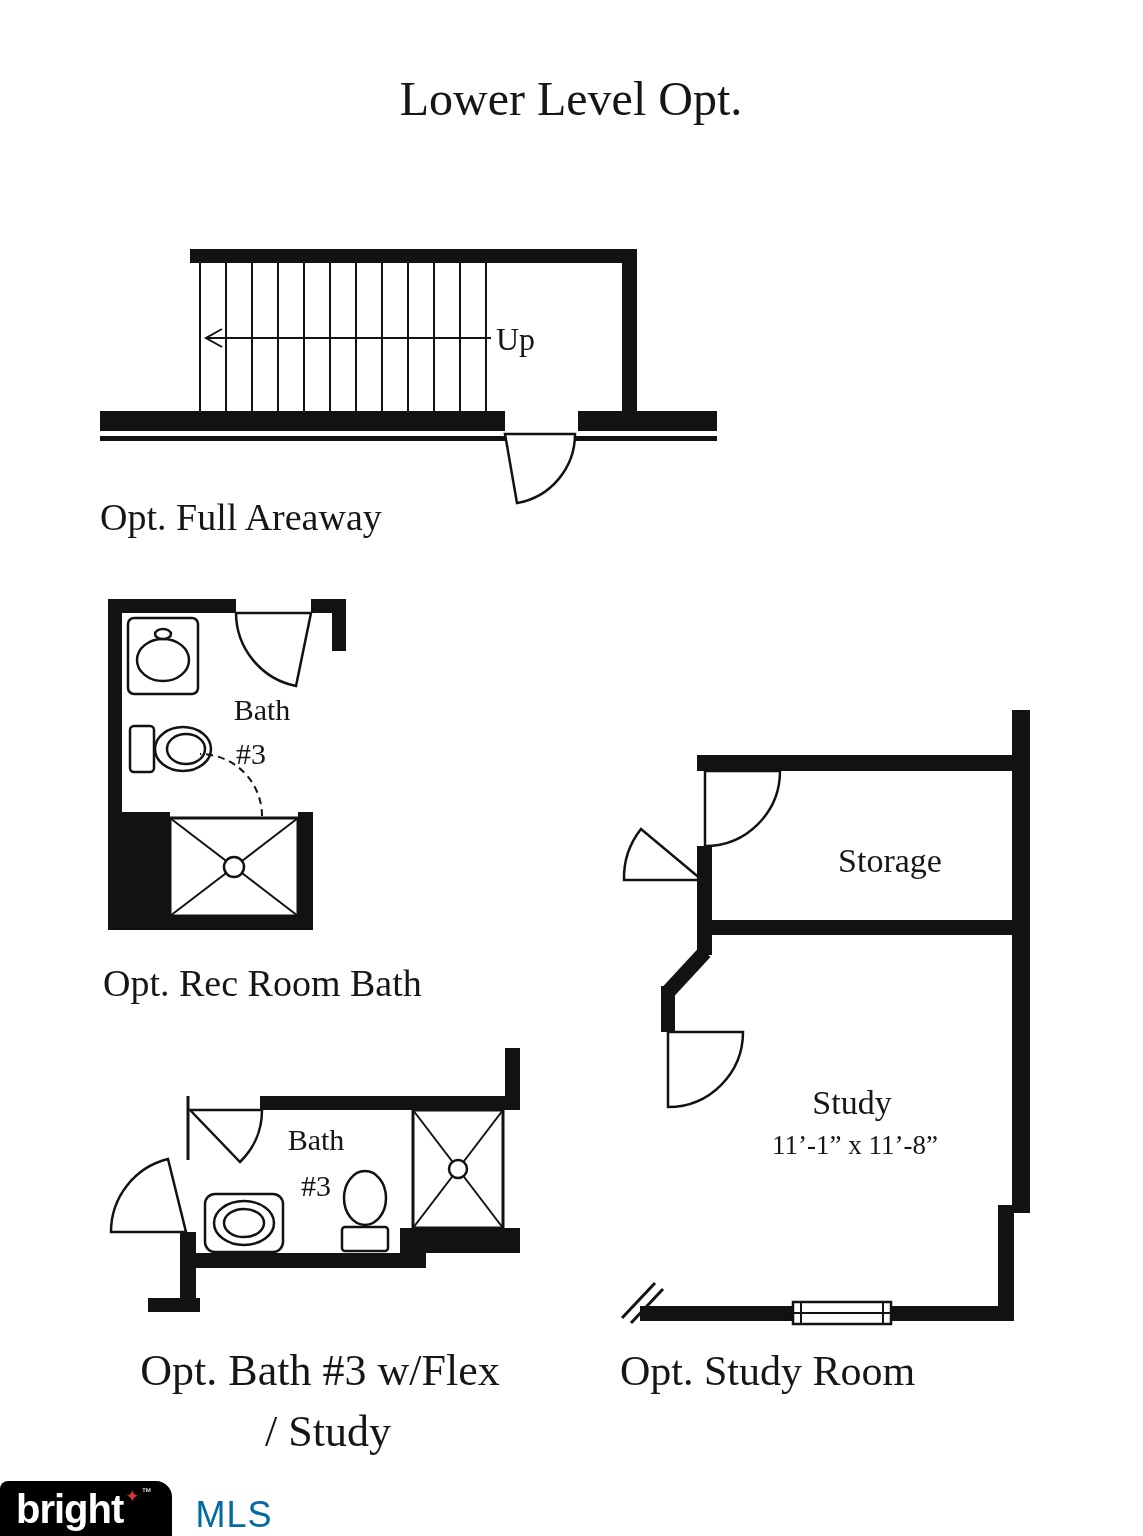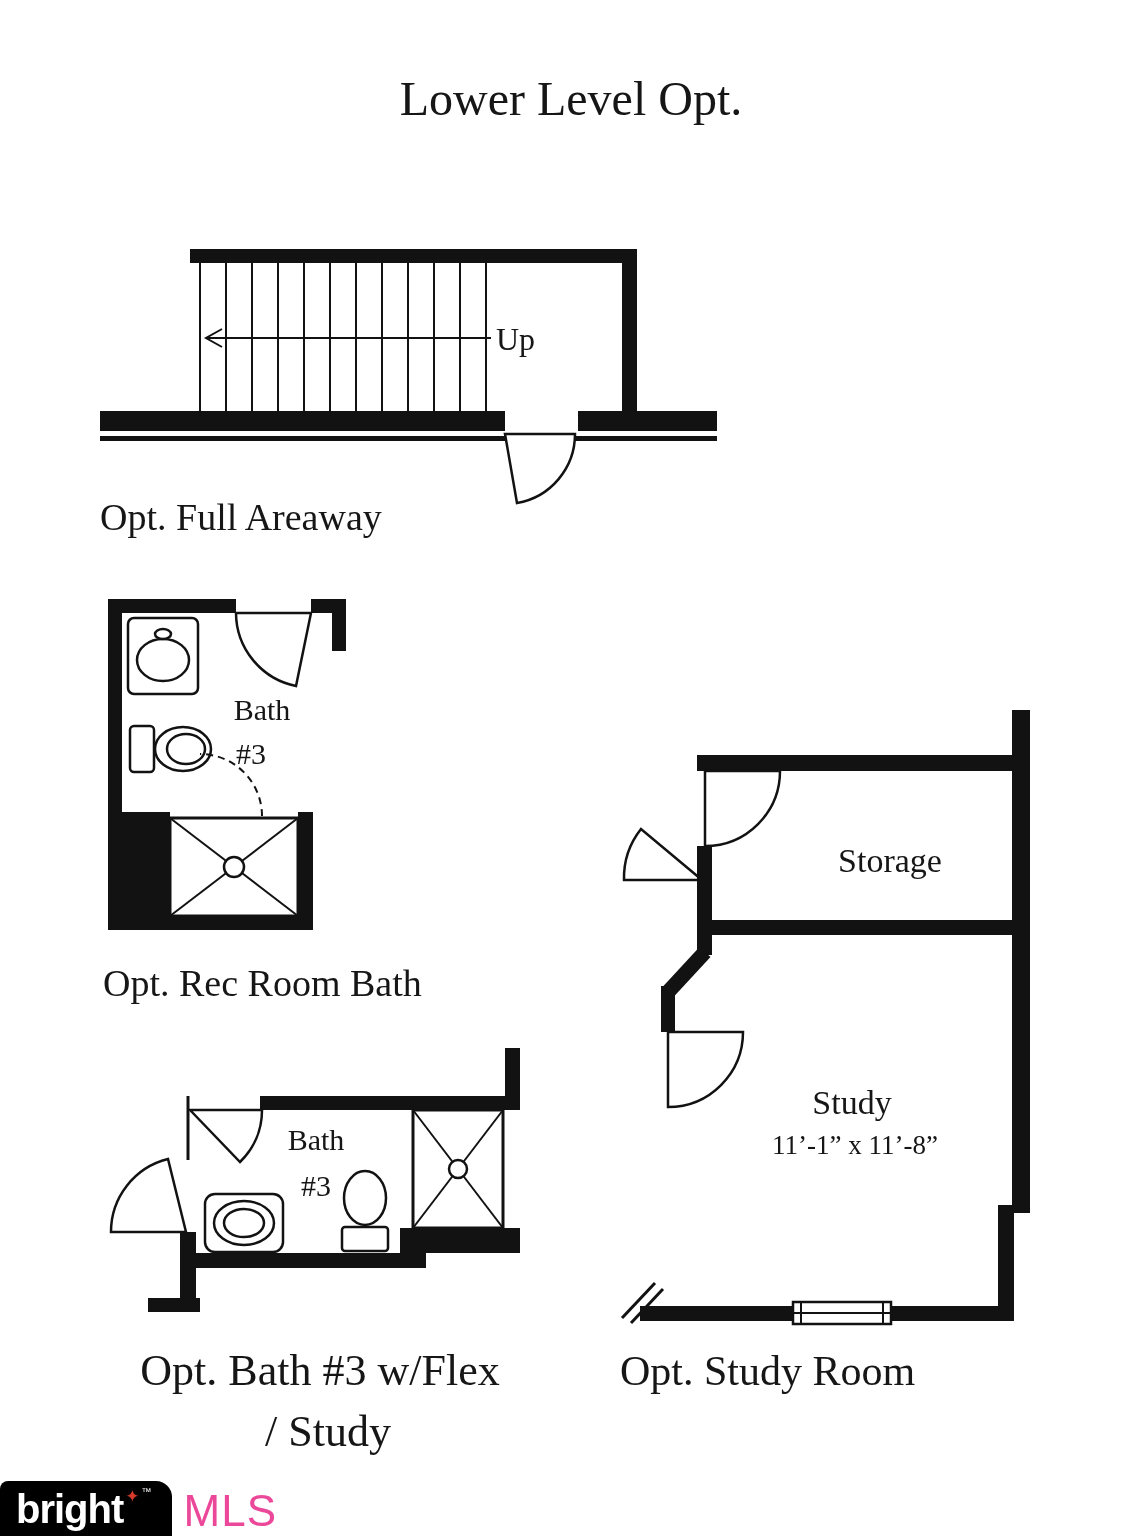--- a/index.html
+++ b/index.html
@@ -21,22 +21,22 @@
   .t34{font-size:34px;} .t32{font-size:32px;} .t30{font-size:30px;} .t27{font-size:27px;}
   
   .logo-row{position:absolute;left:0;top:1481px;height:55px;display:flex;align-items:flex-end;}
   .logo-box{background:#000;height:55px;border-radius:8px 16px 0 0;display:flex;
             align-items:center;padding:0 24px 0 16px;}
   .brand{color:#fff;font-family:"Liberation Sans", sans-serif;font-weight:700;
          font-size:40px;letter-spacing:-1px;line-height:1;}
   .star{color:#d63a2a;font-size:17px;position:relative;top:-12px;left:2px;line-height:1;}
   .tm{color:#fff;font-size:10px;position:relative;top:-17px;left:4px;line-height:1;
       font-family:"Liberation Sans", sans-serif;}
-  .mls{color:#ec4899;font-family:"Liberation Sans", sans-serif;font-size:44px;
-       margin-left:12px;letter-spacing:1px;}
+  .mls{color:#0369a1;font-family:"Liberation Sans", sans-serif;font-size:36px;
+       margin-left:24px;letter-spacing:1px;}
 </style>
 </head>
 <body>
 
 <div class="page">
 
   <svg class="plan-svg" width="1143" height="1536" viewBox="0 0 1143 1536">
 
     <text class="cap t48 mid" x="571" y="115">Lower Level Opt.</text>
 

